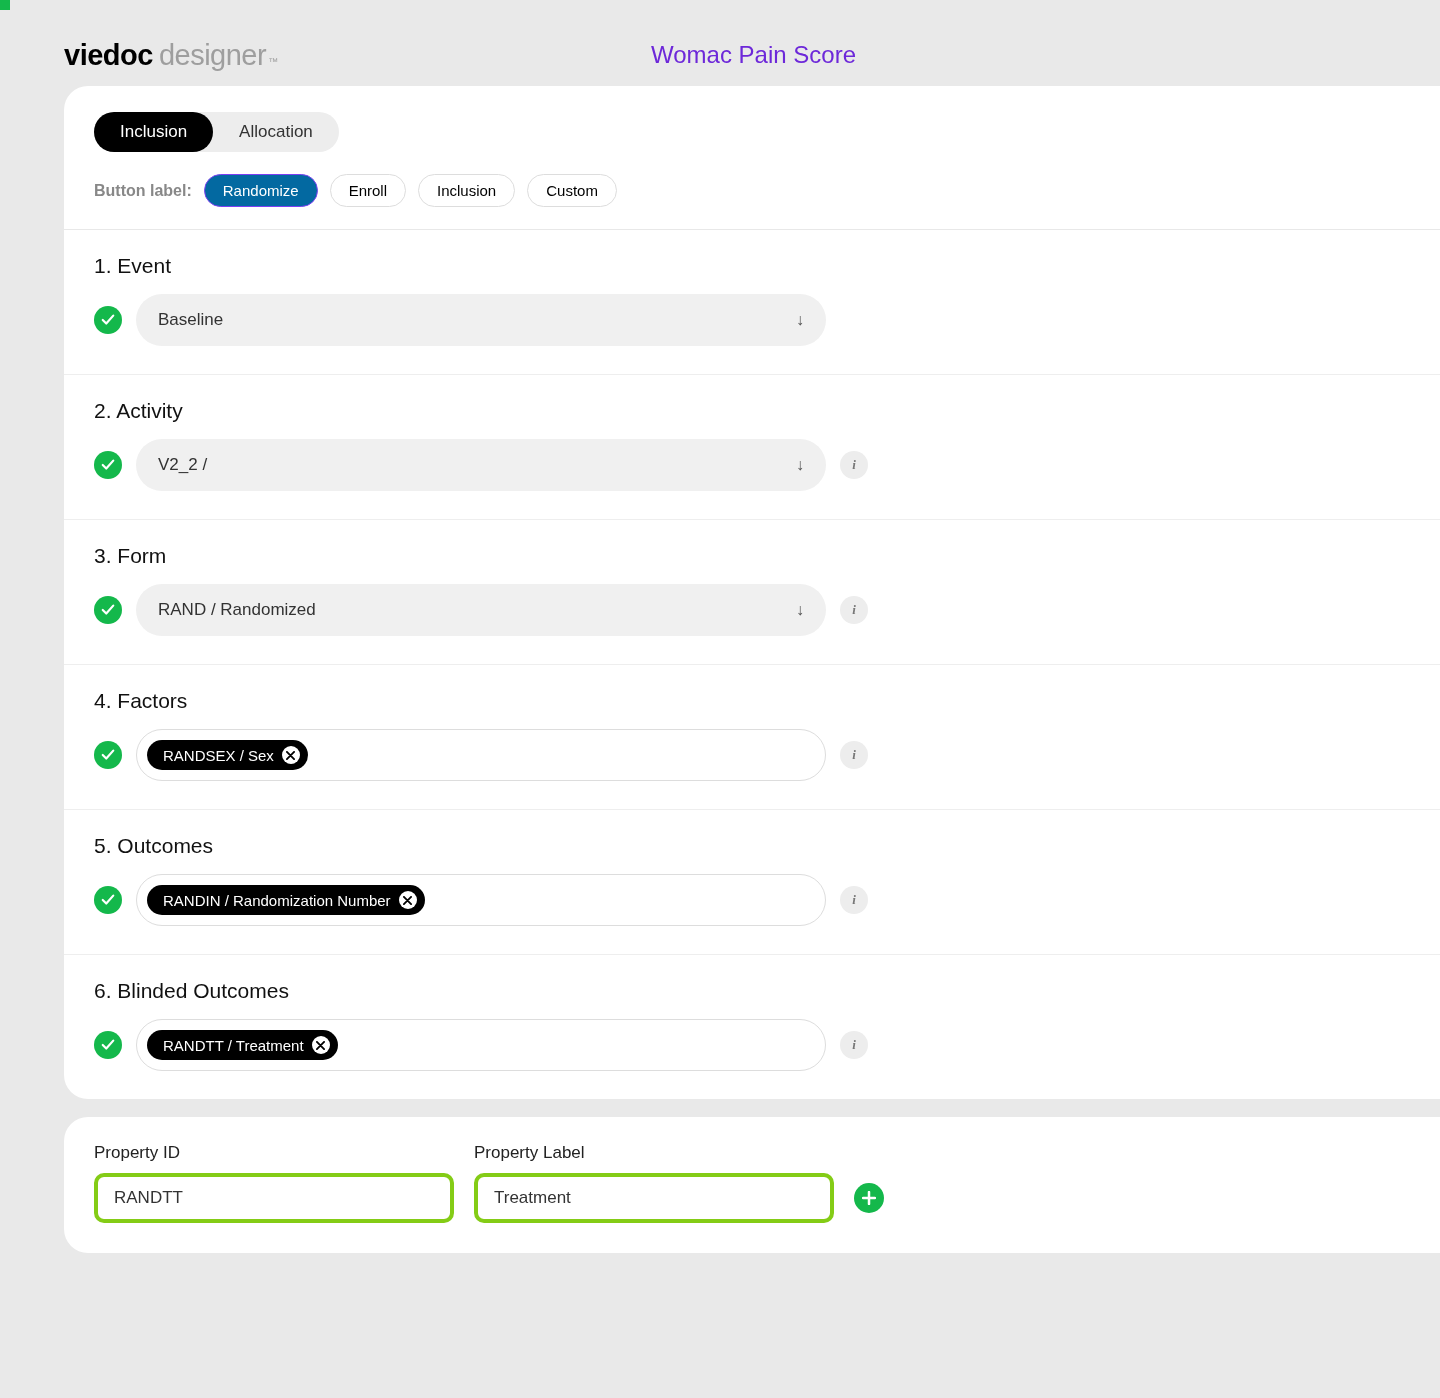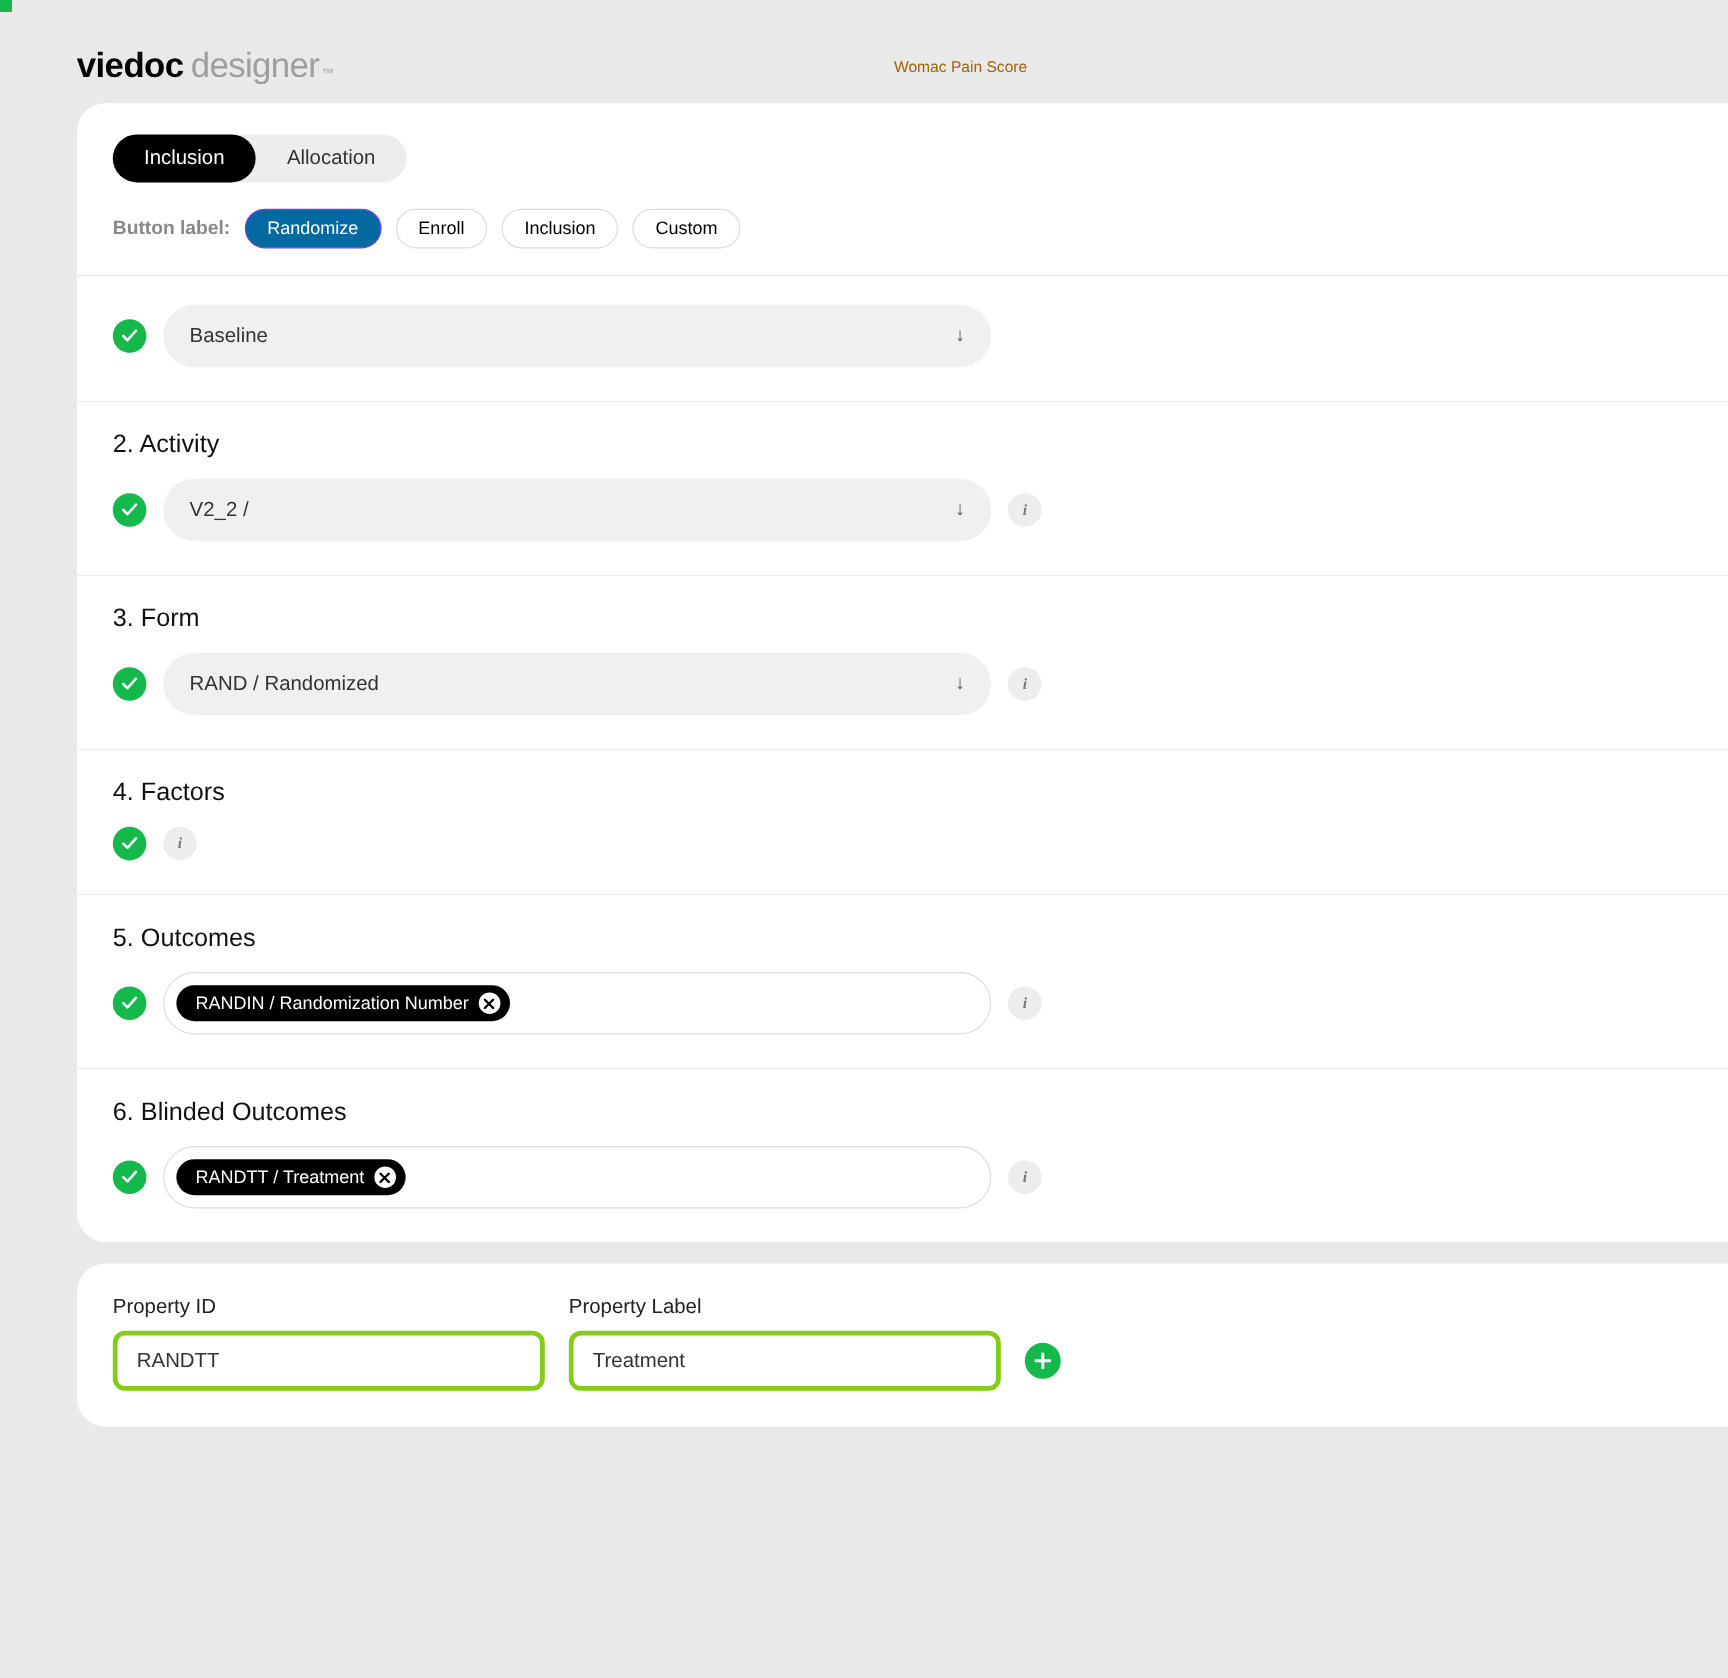--- a/index.html
+++ b/index.html
@@ -13,21 +13,21 @@
 .header-bar {
   display: flex;
   align-items: center;
   padding: 24px 64px 0 64px;
   height: 86px;
 }
 .logo { display: flex; align-items: baseline; font-size: 29px; font-weight: 400; letter-spacing: -0.5px; }
 .logo-bold { font-weight: 700; color: #000; }
 .logo-light { color: #9e9e9e; margin-left: 6px; font-weight: 400; }
 .logo-tm { font-size: 10px; color: #9e9e9e; vertical-align: super; margin-left: 2px; }
-.page-title { margin-left: auto; margin-right: 520px; font-size: 13px; color: #a16207; }
+.page-title { margin-left: auto; margin-right: 520px; font-size: 24px; color: #6d28d9; }
 .panel {
   background: #fff;
   margin: 0 0 0 64px;
   border-radius: 24px 0 0 24px;
   padding: 0;
 }
 .tabs-row { padding: 26px 30px 22px 30px; }
 .tabs-pill {
   display: inline-flex;
   background: #ededed;
@@ -157,20 +157,21 @@
 
   <div class="button-label-row">
     <span class="button-label-text">Button label:</span>
     <span class="chip selected">Randomize</span>
     <span class="chip">Enroll</span>
     <span class="chip">Inclusion</span>
     <span class="chip">Custom</span>
   </div>
 
   <div class="section">
+    <div class="section-title">1. Event</div>
     <div class="section-row">
       <span class="check-icon">
         <svg viewBox="0 0 16 16">
             <path d="M2 8 L6 12 L14 3" stroke="#fff" stroke-width="2.5" fill="none" stroke-linecap="round" stroke-linejoin="round"></path>
           </svg>
       </span>
       <div class="dropdown">
         <span>Baseline</span>
         <span class="dropdown-arrow">↓</span>
       </div>
@@ -210,20 +211,30 @@
   </div>
 
   <div class="section">
     <div class="section-title">4. Factors</div>
     <div class="section-row">
       <span class="check-icon">
         <svg viewBox="0 0 16 16">
             <path d="M2 8 L6 12 L14 3" stroke="#fff" stroke-width="2.5" fill="none" stroke-linecap="round" stroke-linejoin="round"></path>
           </svg>
       </span>
+      <div class="tag-input">
+        <span class="tag">
+          <span>RANDSEX / Sex</span>
+          <span class="tag-x">
+            <svg viewBox="0 0 10 10">
+                <path d="M1 1 L9 9 M9 1 L1 9" stroke="#000" stroke-width="2" stroke-linecap="round"></path>
+              </svg>
+          </span>
+        </span>
+      </div>
       <span class="info-icon">i</span>
     </div>
   </div>
 
   <div class="section">
     <div class="section-title">5. Outcomes</div>
     <div class="section-row">
       <span class="check-icon">
         <svg viewBox="0 0 16 16">
             <path d="M2 8 L6 12 L14 3" stroke="#fff" stroke-width="2.5" fill="none" stroke-linecap="round" stroke-linejoin="round"></path>

